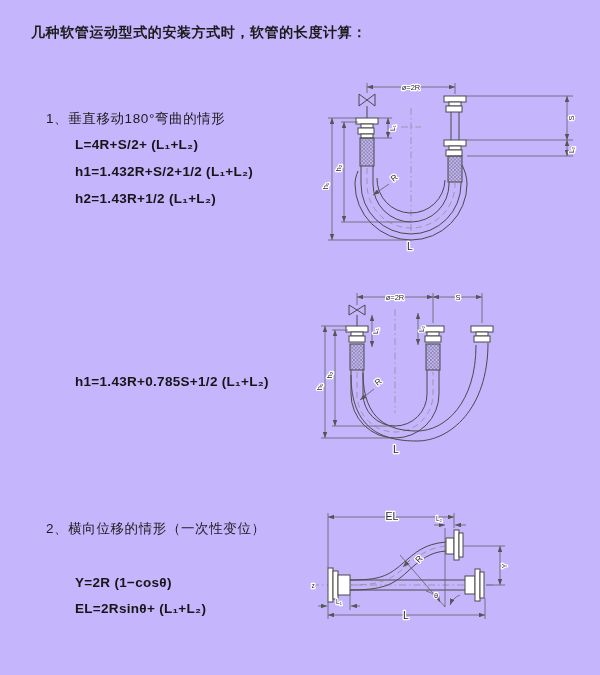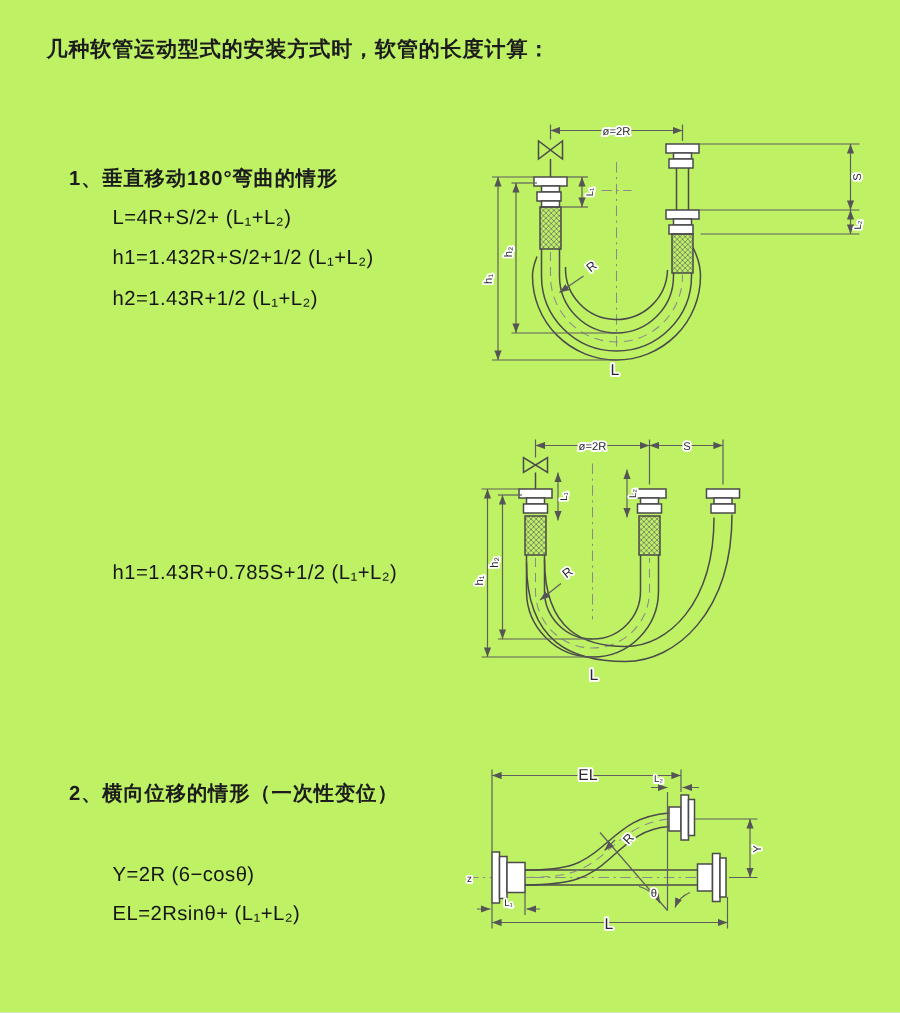--- a/index.html
+++ b/index.html
@@ -1,31 +1,31 @@
 <!DOCTYPE html>
 <html><head>
 <meta charset="utf-8">
 <style>
   html,body { margin:0; padding:0; background:#e8e8e8; }
   .page {
-    position:relative; width:600px; height:675px; background:#bef264;
+    position:relative; width:600px; height:675px; background:#c4b5fd;
     font-family:"Liberation Sans","DejaVu Sans",sans-serif; color:#1c1c1c;
     margin:0 auto; overflow:hidden;
   }
   .title {
     position:absolute; left:31px; top:24px;
     font-size:14px; font-weight:700; letter-spacing:0.6px;
   }
   .heading {
     position:absolute; left:46px;
-    font-size:13.5px; font-weight:700; letter-spacing:0.6px;text-align:right;
+    font-size:13.5px; font-weight:400; letter-spacing:0.6px;text-align:right;
   }
   .formula {
     position:absolute; left:75px;
-    font-size:13.5px; font-weight:400; letter-spacing:0.3px; color:#161616;
+    font-size:13.5px; font-weight:700; letter-spacing:0.3px; color:#161616;
   }
   svg.diag { position:absolute; overflow:visible; }
   svg .draw  { stroke:#4a4a4a; stroke-width:1; fill:none; }
   svg rect.part { stroke:#4a4a4a; stroke-width:1; fill:#ffffff; }
   svg rect.mesh { stroke:#4a4a4a; stroke-width:1; }
   svg .dim { stroke:#5f5f5f; stroke-width:0.8; fill:none; }
   svg .cl  { stroke:#8a8a8a; stroke-width:0.7; fill:none; stroke-dasharray:7 3 1.5 3; }
   svg .cla { stroke:#8a8a8a; stroke-width:0.7; fill:none; stroke-dasharray:6 4; }
   svg text {
     font-family:"Liberation Sans","DejaVu Sans",sans-serif; fill:#2a2a2a;
@@ -44,21 +44,21 @@
   <div class="title">几种软管运动型式的安装方式时，软管的长度计算：</div>
 
   <div class="heading" style="top:110px">1、垂直移动180°弯曲的情形</div>
   <div class="formula" style="top:137px">L=4R+S/2+ (L₁+L₂)</div>
   <div class="formula" style="top:164px">h1=1.432R+S/2+1/2 (L₁+L₂)</div>
   <div class="formula" style="top:191px">h2=1.43R+1/2 (L₁+L₂)</div>
 
   <div class="formula" style="top:374px">h1=1.43R+0.785S+1/2 (L₁+L₂)</div>
 
   <div class="heading" style="top:520px">2、横向位移的情形（一次性变位）</div>
-  <div class="formula" style="top:575px">Y=2R (6−cosθ)</div>
+  <div class="formula" style="top:575px">Y=2R (1−cosθ)</div>
   <div class="formula" style="top:601px">EL=2Rsinθ+ (L₁+L₂)</div>
 
   <svg class="diag" style="left:315px; top:72px;" width="285" height="195" viewBox="0 0 285 195">
     <defs>
       <marker id="d1ar" markerWidth="8" markerHeight="6" refX="8" refY="3" orient="auto-start-reverse">
         <path d="M0,0 L8,3 L0,6 Z" fill="#555"></path>
       </marker>
       <pattern id="d1m" width="3.5" height="3.5" patternUnits="userSpaceOnUse">
         <path d="M0,3.5 L3.5,0 M0,0 L3.5,3.5" stroke="#6a6a6a" stroke-width="0.5"></path>
       </pattern>

